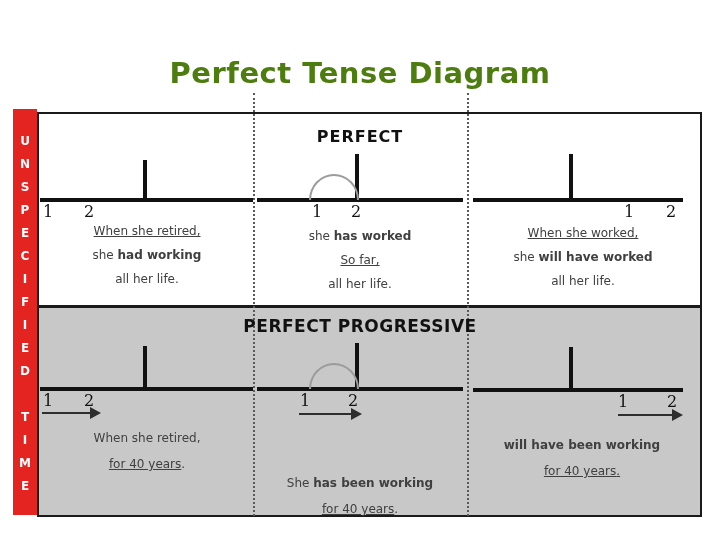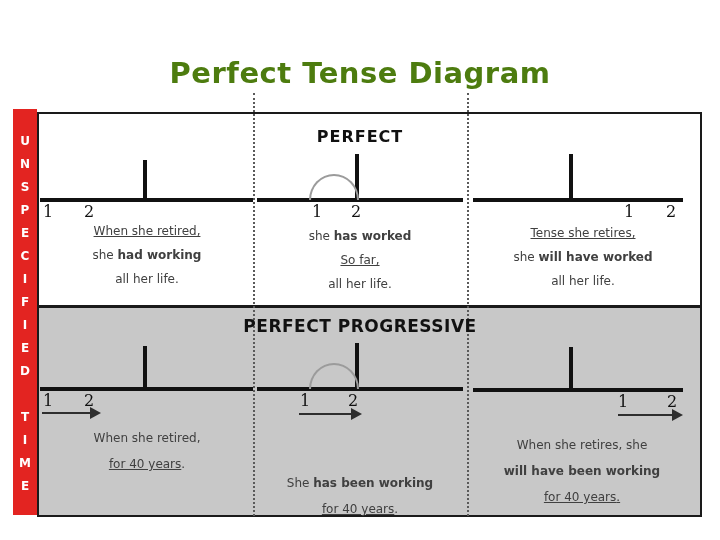--- a/index.html
+++ b/index.html
@@ -111,21 +111,21 @@
       <div class="ln"><span>all her life.</span></div>
     </div>
   </div>
 
   <div>
     <div class="tl-line" style="left:473px;top:198px;width:210px"></div>
     <div class="tick" style="left:569px;top:154px;height:46px"></div>
     <span class="num" style="left:624px;top:203px">1</span>
     <span class="num" style="left:666px;top:203px">2</span>
     <div class="sentence row-top" style="left:466px;top:221px;width:234px">
-      <div class="ln"><span class="u">Tense she retires,</span></div>
+      <div class="ln"><span class="u">When she worked,</span></div>
       <div class="ln"><span>she </span><b>will have worked</b></div>
       <div class="ln"><span>all her life.</span></div>
     </div>
   </div>
 
   <div>
     <div class="tl-line" style="left:40px;top:387px;width:213px"></div>
     <div class="tick" style="left:143px;top:346px;height:44px"></div>
     <span class="num" style="left:43px;top:392px">1</span>
     <span class="num" style="left:84px;top:392px">2</span>
@@ -152,19 +152,18 @@
   </div>
 
   <div>
     <div class="tl-line" style="left:473px;top:388px;width:210px"></div>
     <div class="tick" style="left:569px;top:347px;height:45px"></div>
     <span class="num" style="left:618px;top:393px">1</span>
     <span class="num" style="left:667px;top:393px">2</span>
     <div class="arrow-line" style="left:618px;top:414px;width:56px"></div>
     <div class="arrow-head" style="left:672px;top:409px"></div>
     <div class="sentence row-bot" style="left:462px;top:432px;width:240px">
-      <div class="ln"><span>When she retires, she</span></div>
       <div class="ln"><b>will have been working</b></div>
       <div class="ln"><span class="u"><span>for 40 years</span><span>.</span></span></div>
     </div>
   </div>
 
 </div>
 
 </body></html>

